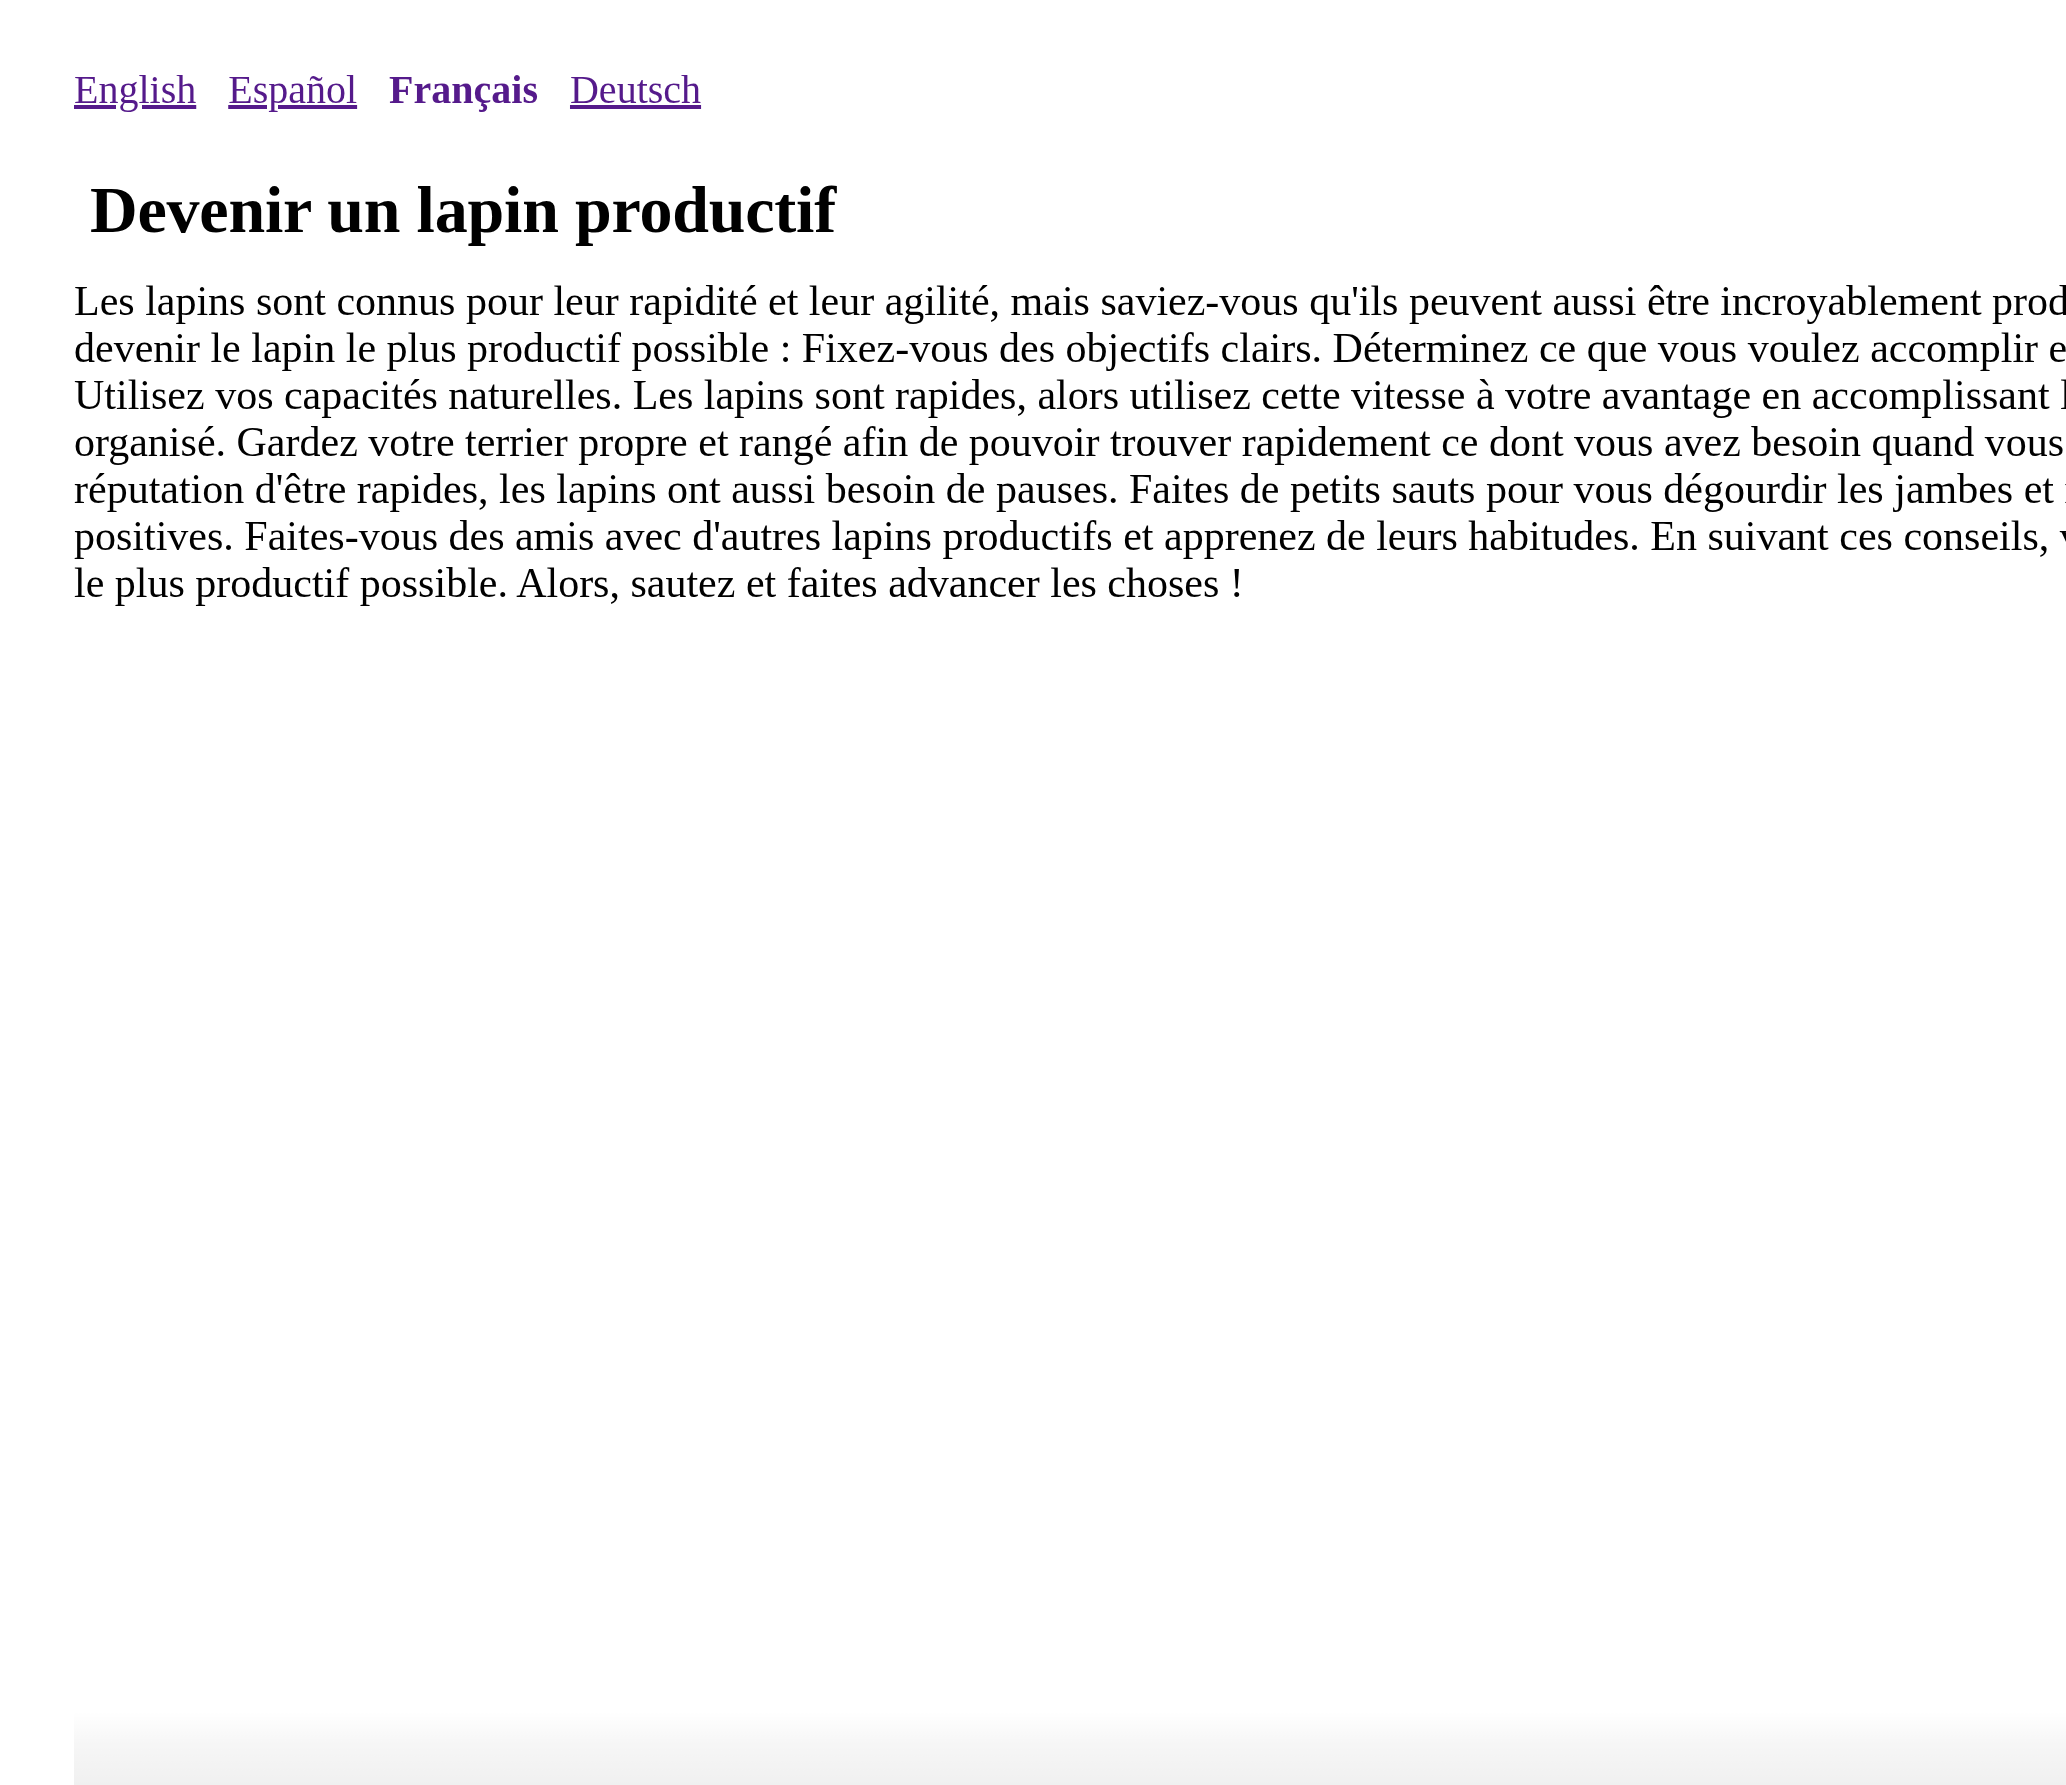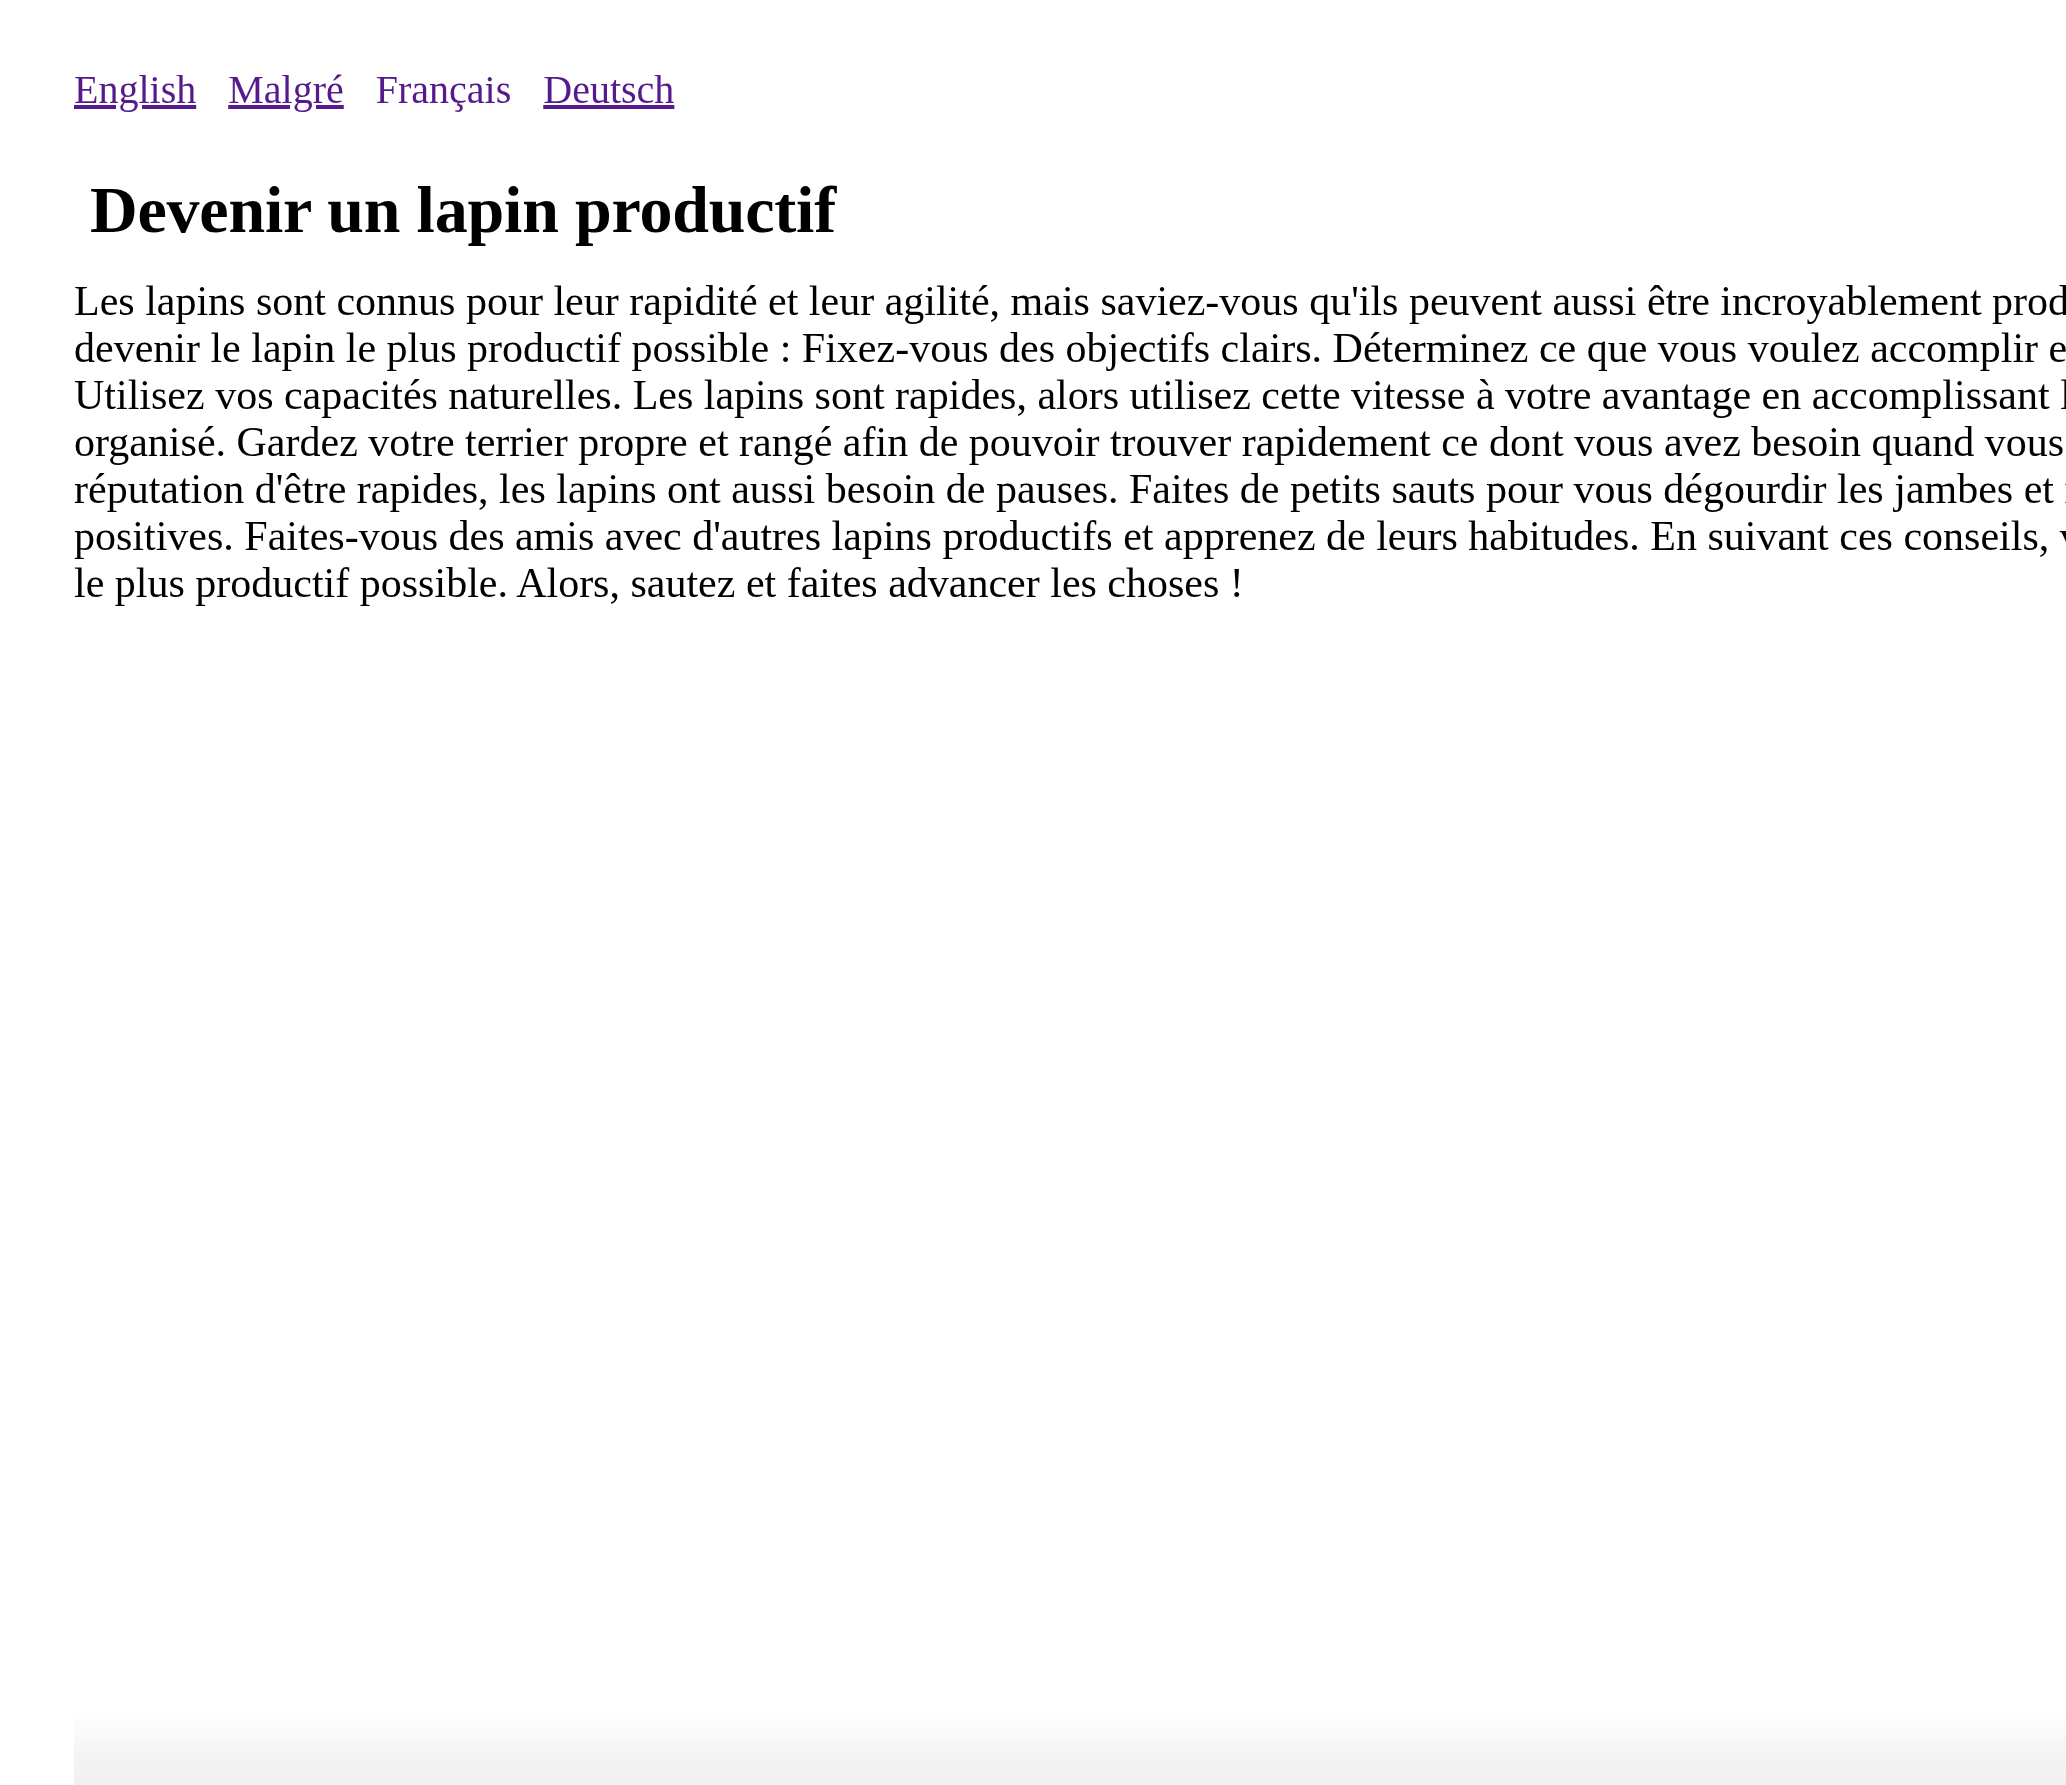--- a/index.html
+++ b/index.html
@@ -33,21 +33,21 @@
     color: #551a8b;
     text-decoration: underline;
     margin-right: 32px;
     font-weight: normal;
   }
   .lang-nav a:last-child {
     margin-right: 12px;
   }
   .lang-nav a.current {
     color: #551a8b;
-    font-weight: normal;
+    font-weight: bold;
     text-decoration: none;
   }
   
   h1.doc-title {
     position: absolute;
     left: 74px;
     top: 159px;
     margin: 16px;
     font-size: 66px;
     font-weight: bold;
@@ -77,21 +77,21 @@
     background: linear-gradient(to bottom, rgba(255,255,255,0) 0%, rgba(0,0,0,0.035) 45%, rgba(0,0,0,0.06) 100%);
     pointer-events: none;
   }
 </style>
 </head>
 <body>
 
 <div class="page">
 
   <nav class="lang-nav">
-    <a href="#">English</a><a href="#">Malgré</a><a href="#" class="current">Français</a><a href="#">Deutsch</a>
+    <a href="#">English</a><a href="#">Español</a><a href="#" class="current">Français</a><a href="#">Deutsch</a>
   </nav>
 
   <h1 class="doc-title">Devenir un lapin productif</h1>
 
   <p class="doc-body">Les lapins sont connus pour leur rapidité et leur agilité, mais saviez-vous qu'ils peuvent aussi être incroyablement productifs ? Voici quelques conseils pour vous aider à devenir le lapin le plus productif possible : Fixez-vous des objectifs clairs. Déterminez ce que vous voulez accomplir et établissez un plan pour atteindre vos objectifs. Utilisez vos capacités naturelles. Les lapins sont rapides, alors utilisez cette vitesse à votre avantage en accomplissant les tâches rapidement et efficacement. Restez organisé. Gardez votre terrier propre et rangé afin de pouvoir trouver rapidement ce dont vous avez besoin quand vous en avez besoin. Faites des pauses. Malgré leur réputation d'être rapides, les lapins ont aussi besoin de pauses. Faites de petits sauts pour vous dégourdir les jambes et reposer votre esprit. Entourez-vous d'influences positives. Faites-vous des amis avec d'autres lapins productifs et apprenez de leurs habitudes. En suivant ces conseils, vous serez sur la bonne voie pour devenir le lapin le plus productif possible. Alors, sautez et faites advancer les choses !</p>
 
   <div class="bottom-fade"></div>
 
 </div>
 

